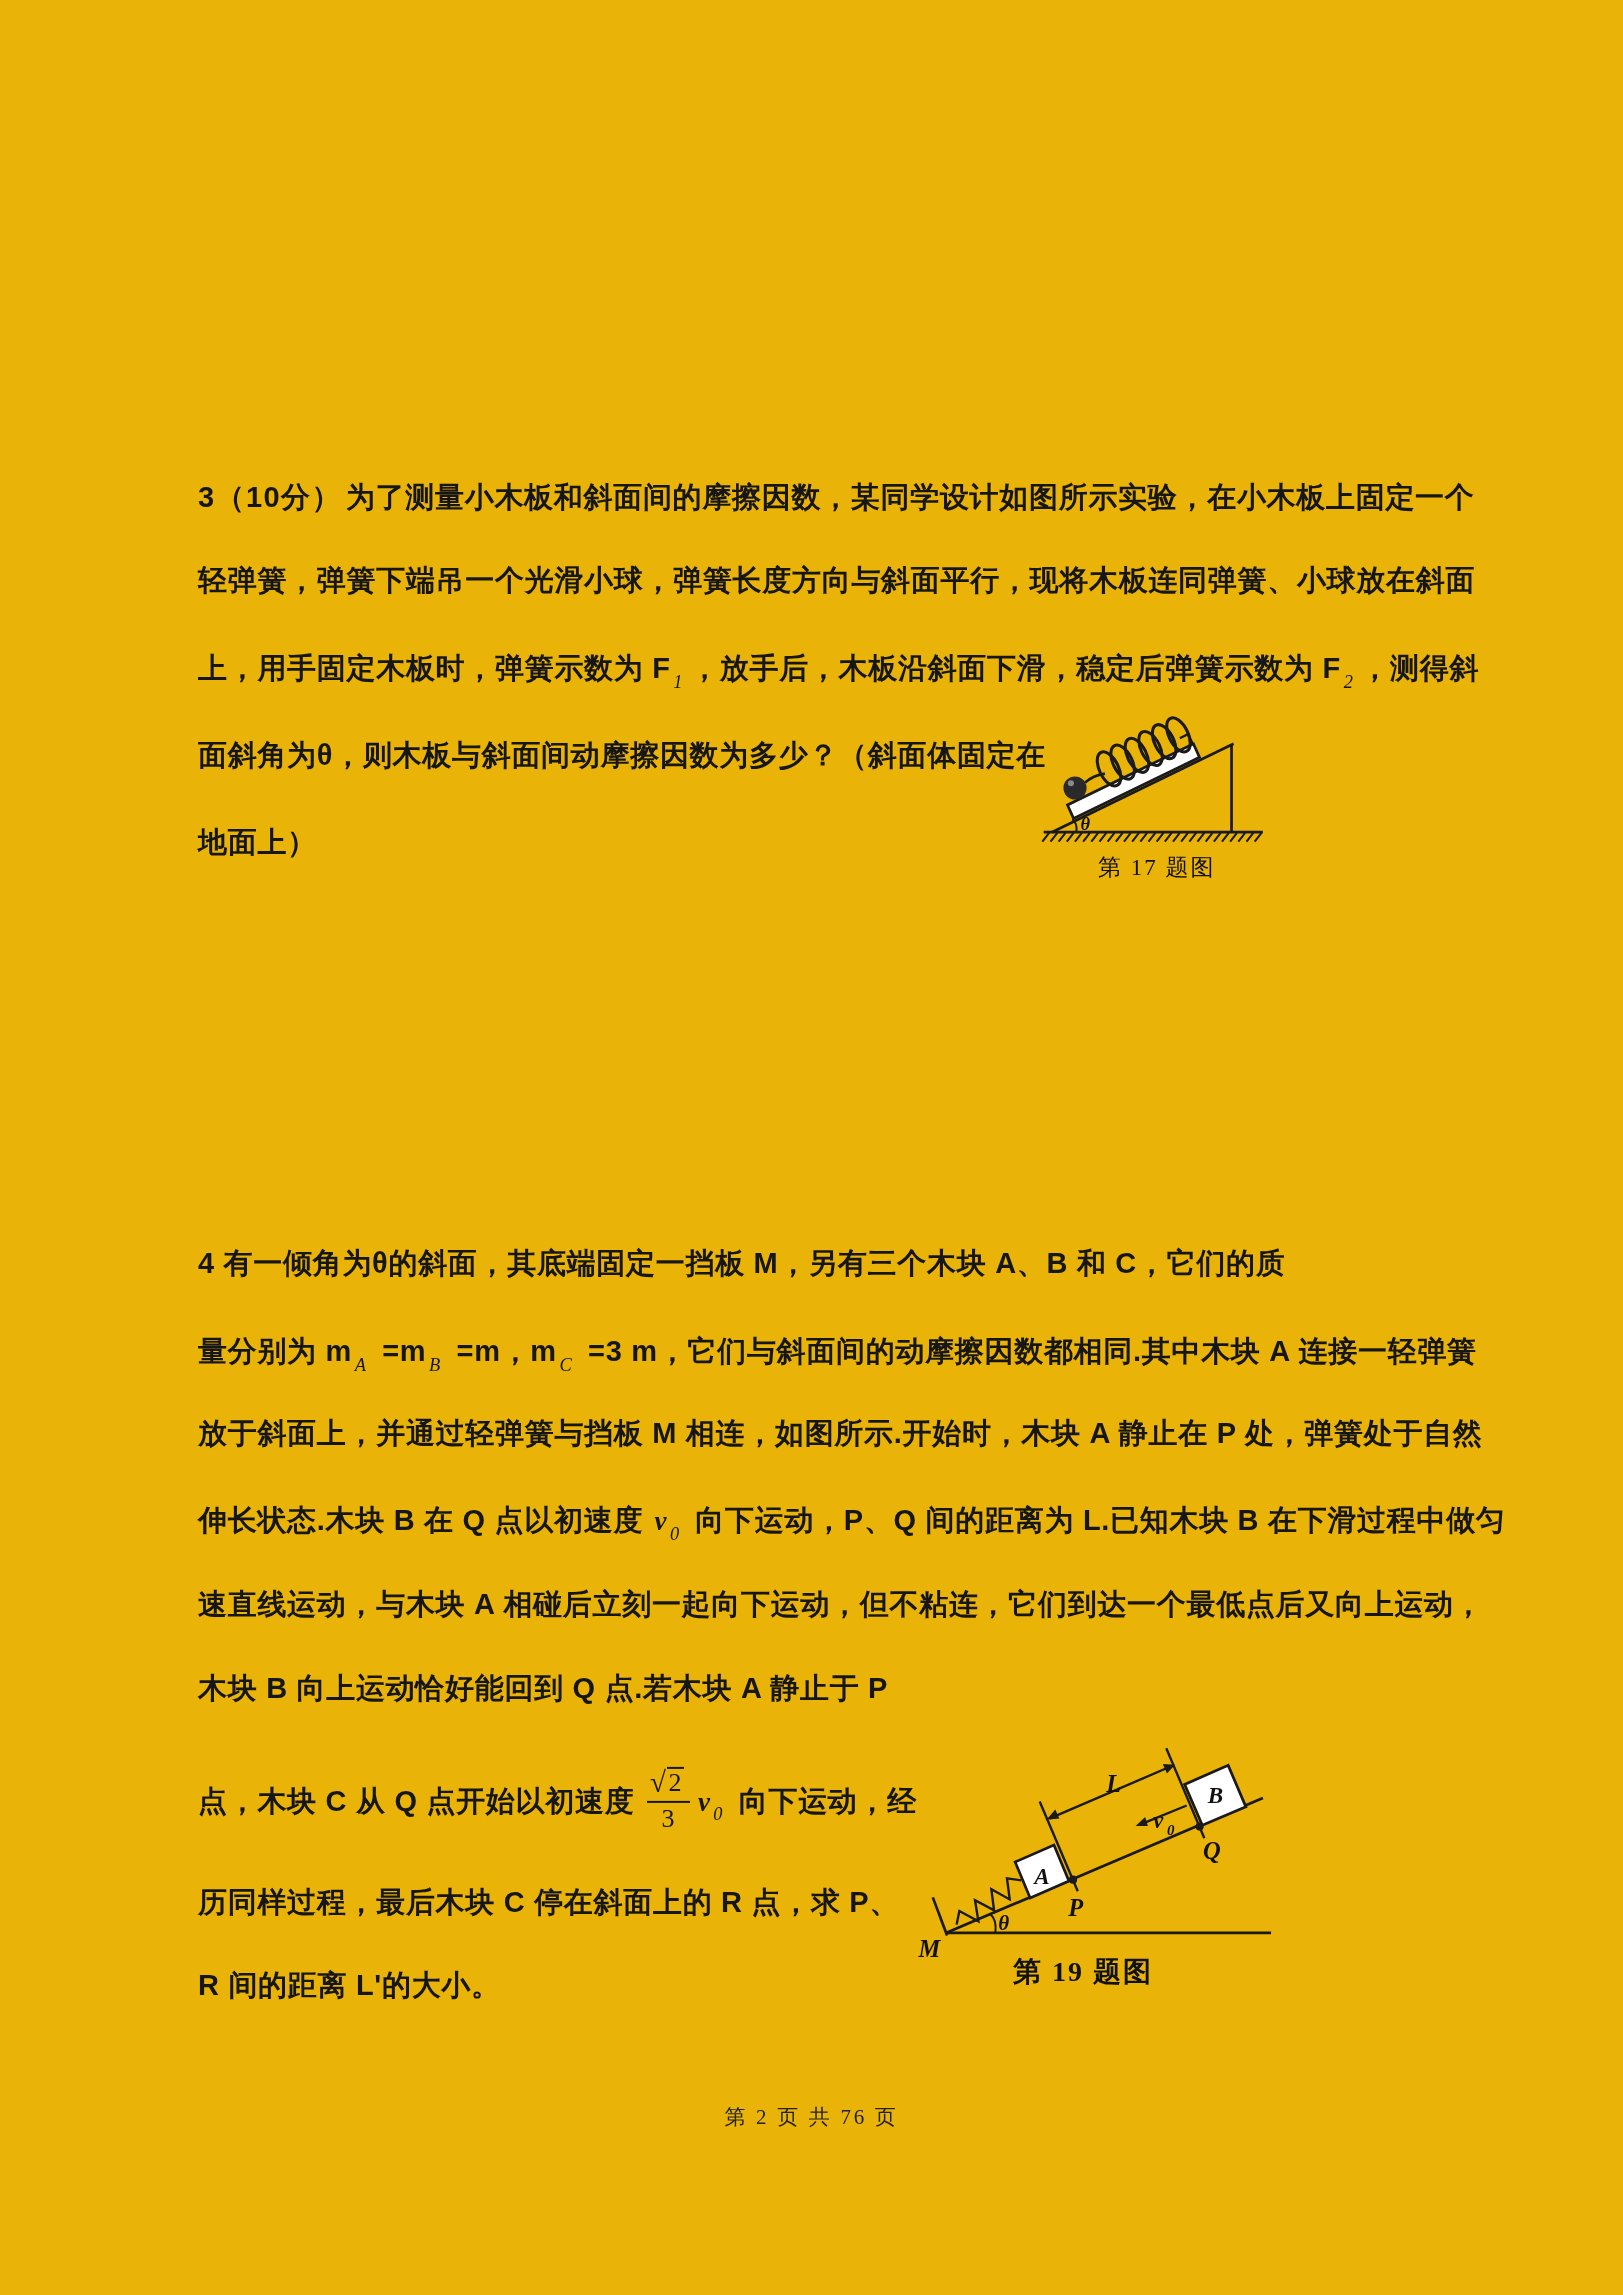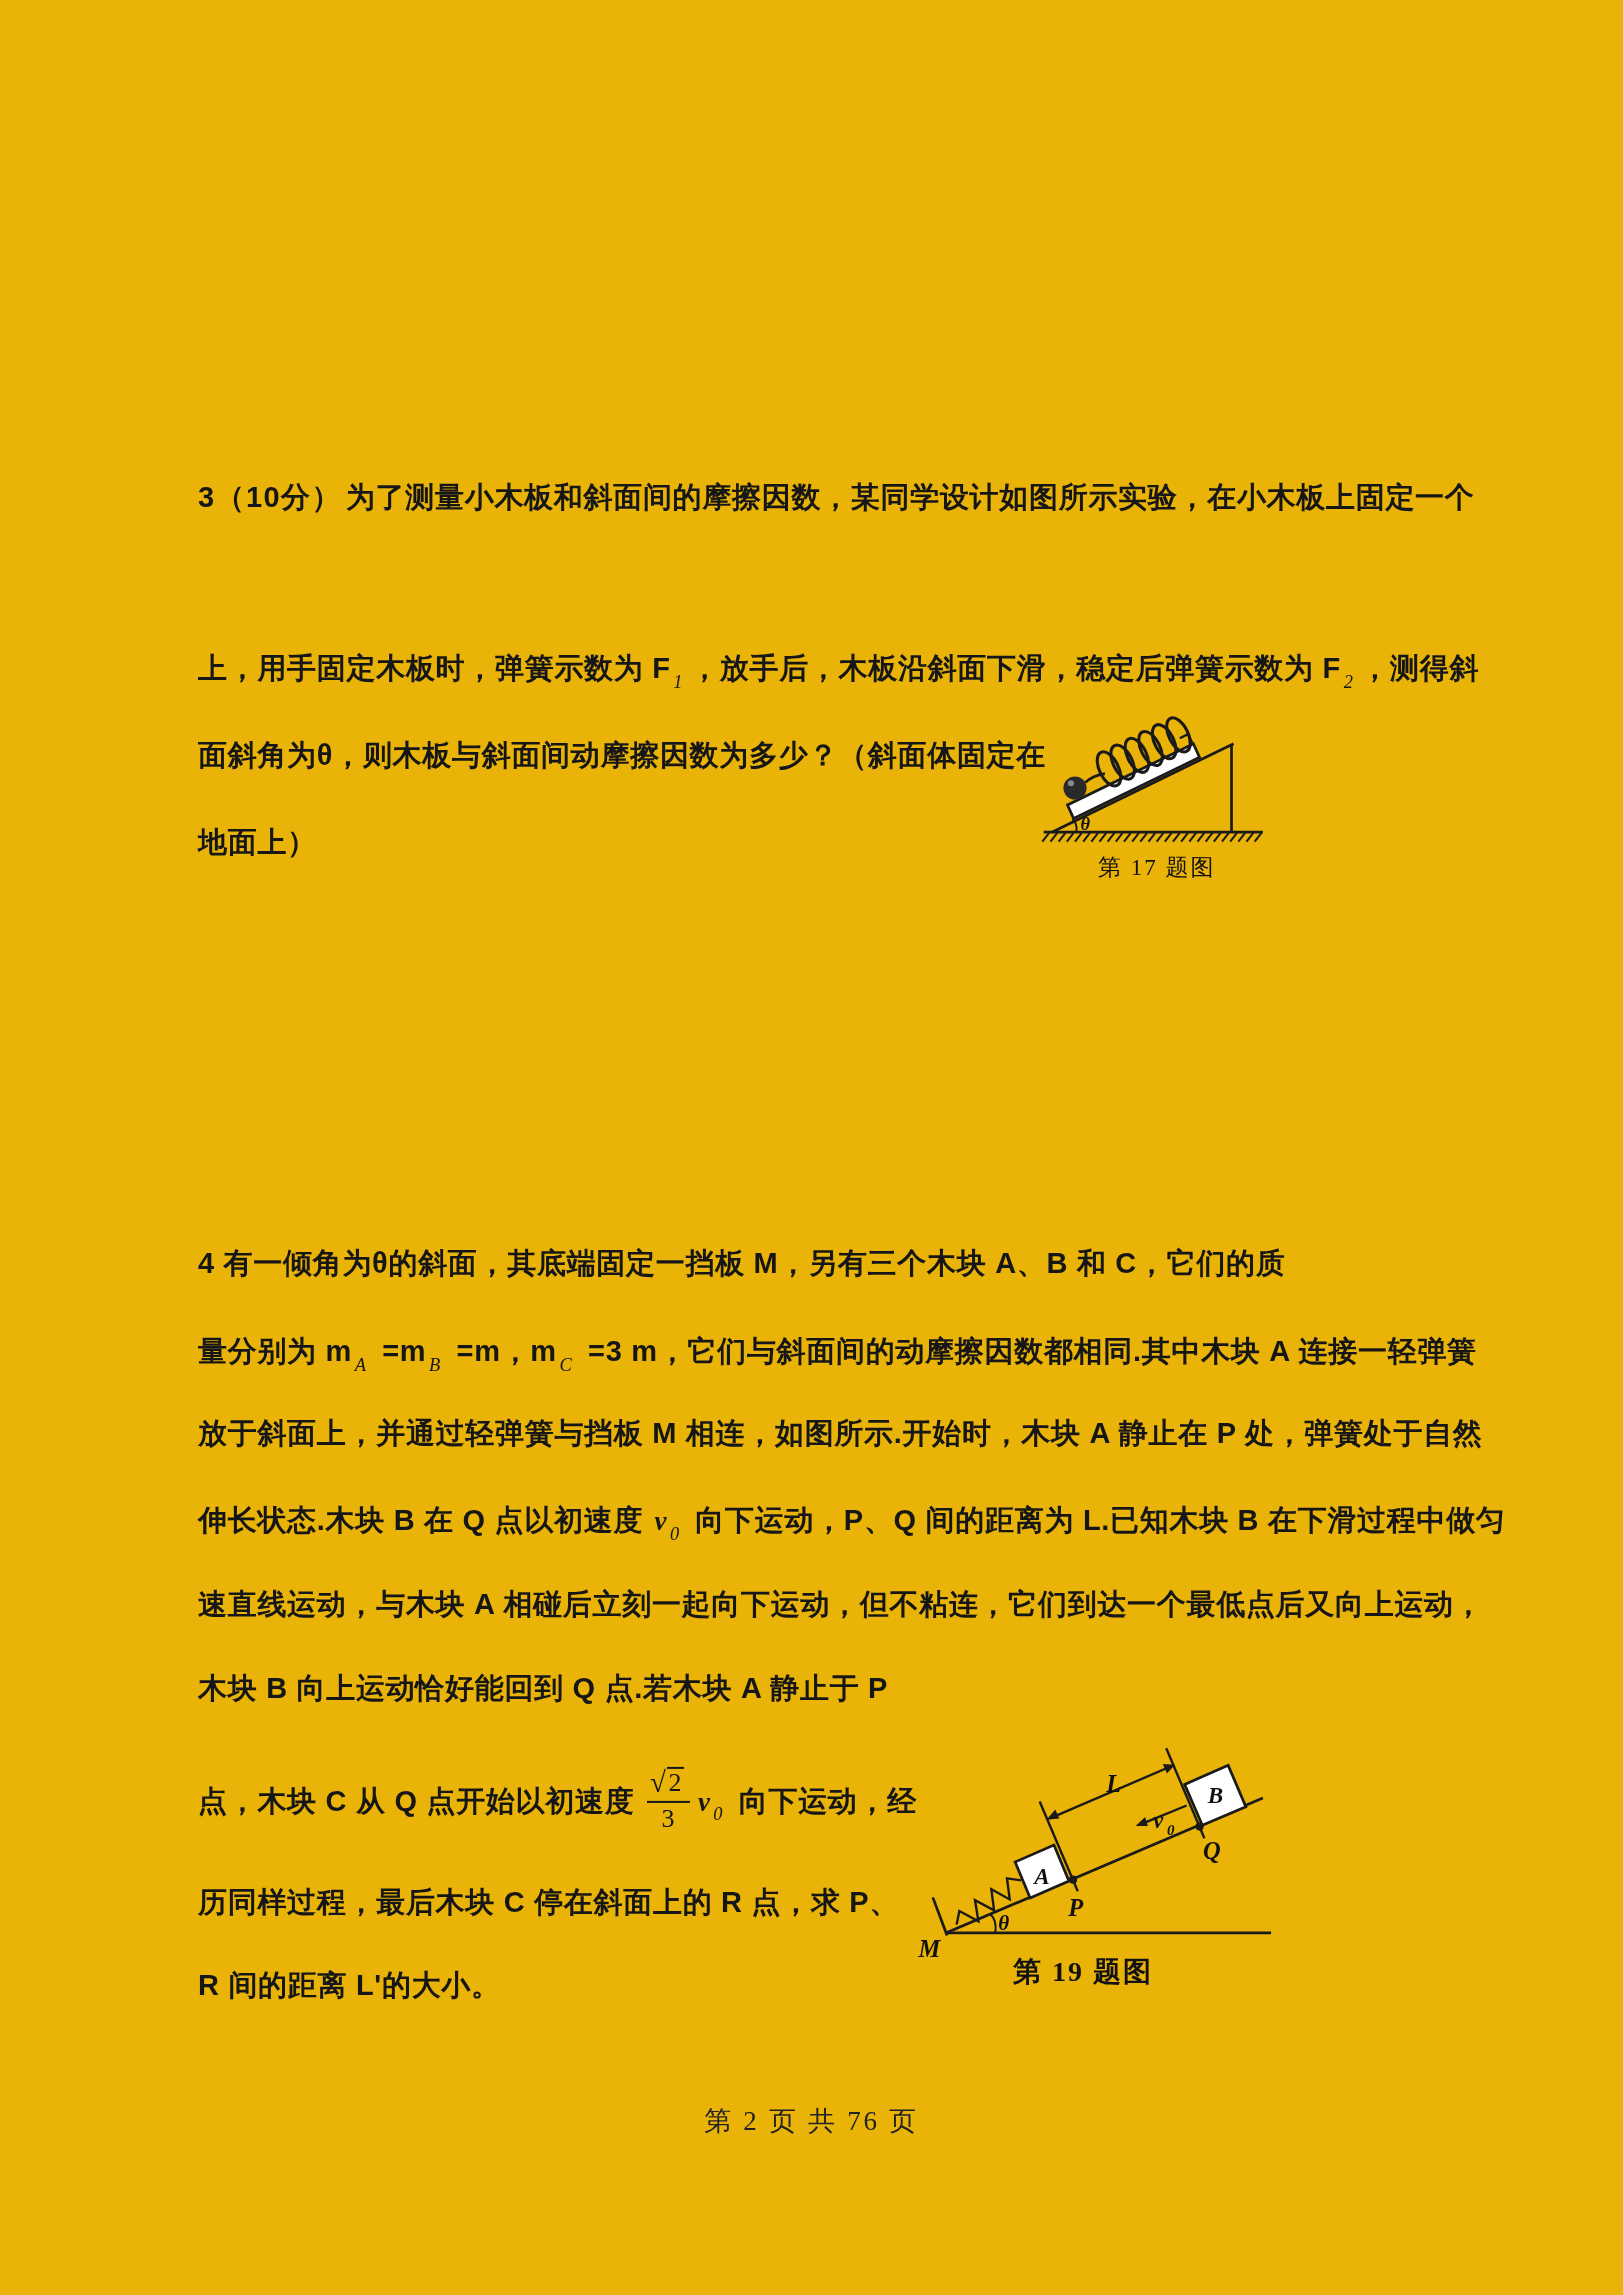--- a/index.html
+++ b/index.html
@@ -62,34 +62,35 @@
     letter-spacing:2px;
     color:#111;
     white-space:nowrap;
   }
   .caption.bold{font-weight:700;font-size:28px;}
   .footer{
     position:absolute;
     left:0;top:2103px;width:100%;
     text-align:center;
     font-family:"Liberation Serif",serif;
-    font-size:27px;
+    font-size:21px;
     letter-spacing:2.7px;
     color:#222;
   }
   svg text{font-family:"Liberation Serif",serif;fill:#111;}
   .lbl{font-style:italic;font-weight:700;}
   .lbl-light{font-style:italic;font-weight:600;}
 </style>
 </head>
 <body>
 
 <div class="page">
 
   <div class="bline" style="top:477px"><span class="head">3（10分）</span><span class="t">为了测量小木板和斜面间的摩擦因数，某同学设计如图所示实验，在小木板上固定一个</span></div>
+  <div class="bline" style="top:560px"><span class="t">轻弹簧，弹簧下端吊一个光滑小球，弹簧长度方向与斜面平行，现将木板连同弹簧、小球放在斜面</span></div>
   <div class="bline" style="top:648px"><span class="t">上，用手固定木板时，弹簧示数为 F</span><span class="sub">1</span><span class="t">，放手后，木板沿斜面下滑，稳定后弹簧示数为 F</span><span class="sub">2</span><span class="t">，测得斜</span></div>
   <div class="bline" style="top:735px"><span class="t">面斜角为θ，则木板与斜面间动摩擦因数为多少？（斜面体固定在</span></div>
   <div class="bline" style="top:822px"><span class="t">地面上）</span></div>
 
   <div class="figure" style="left:1026px;top:708px">
     <svg width="245" height="147" viewBox="0 0 360 215">
 
       <line x1="26" y1="182" x2="348" y2="182" stroke="#1a1a1a" stroke-width="4"></line>
       <path d="M34 183 l-10 13 M46 183 l-10 13 M58 183 l-10 13 M70 183 l-10 13 M82 183 l-10 13 M94 183 l-10 13 M106 183 l-10 13 M118 183 l-10 13 M130 183 l-10 13 M142 183 l-10 13 M154 183 l-10 13 M166 183 l-10 13 M178 183 l-10 13 M190 183 l-10 13 M202 183 l-10 13 M214 183 l-10 13 M226 183 l-10 13 M238 183 l-10 13 M250 183 l-10 13 M262 183 l-10 13 M274 183 l-10 13 M286 183 l-10 13 M298 183 l-10 13 M310 183 l-10 13 M322 183 l-10 13 M334 183 l-10 13 M346 183 l-10 13" stroke="#1a1a1a" stroke-width="3"></path>
 

